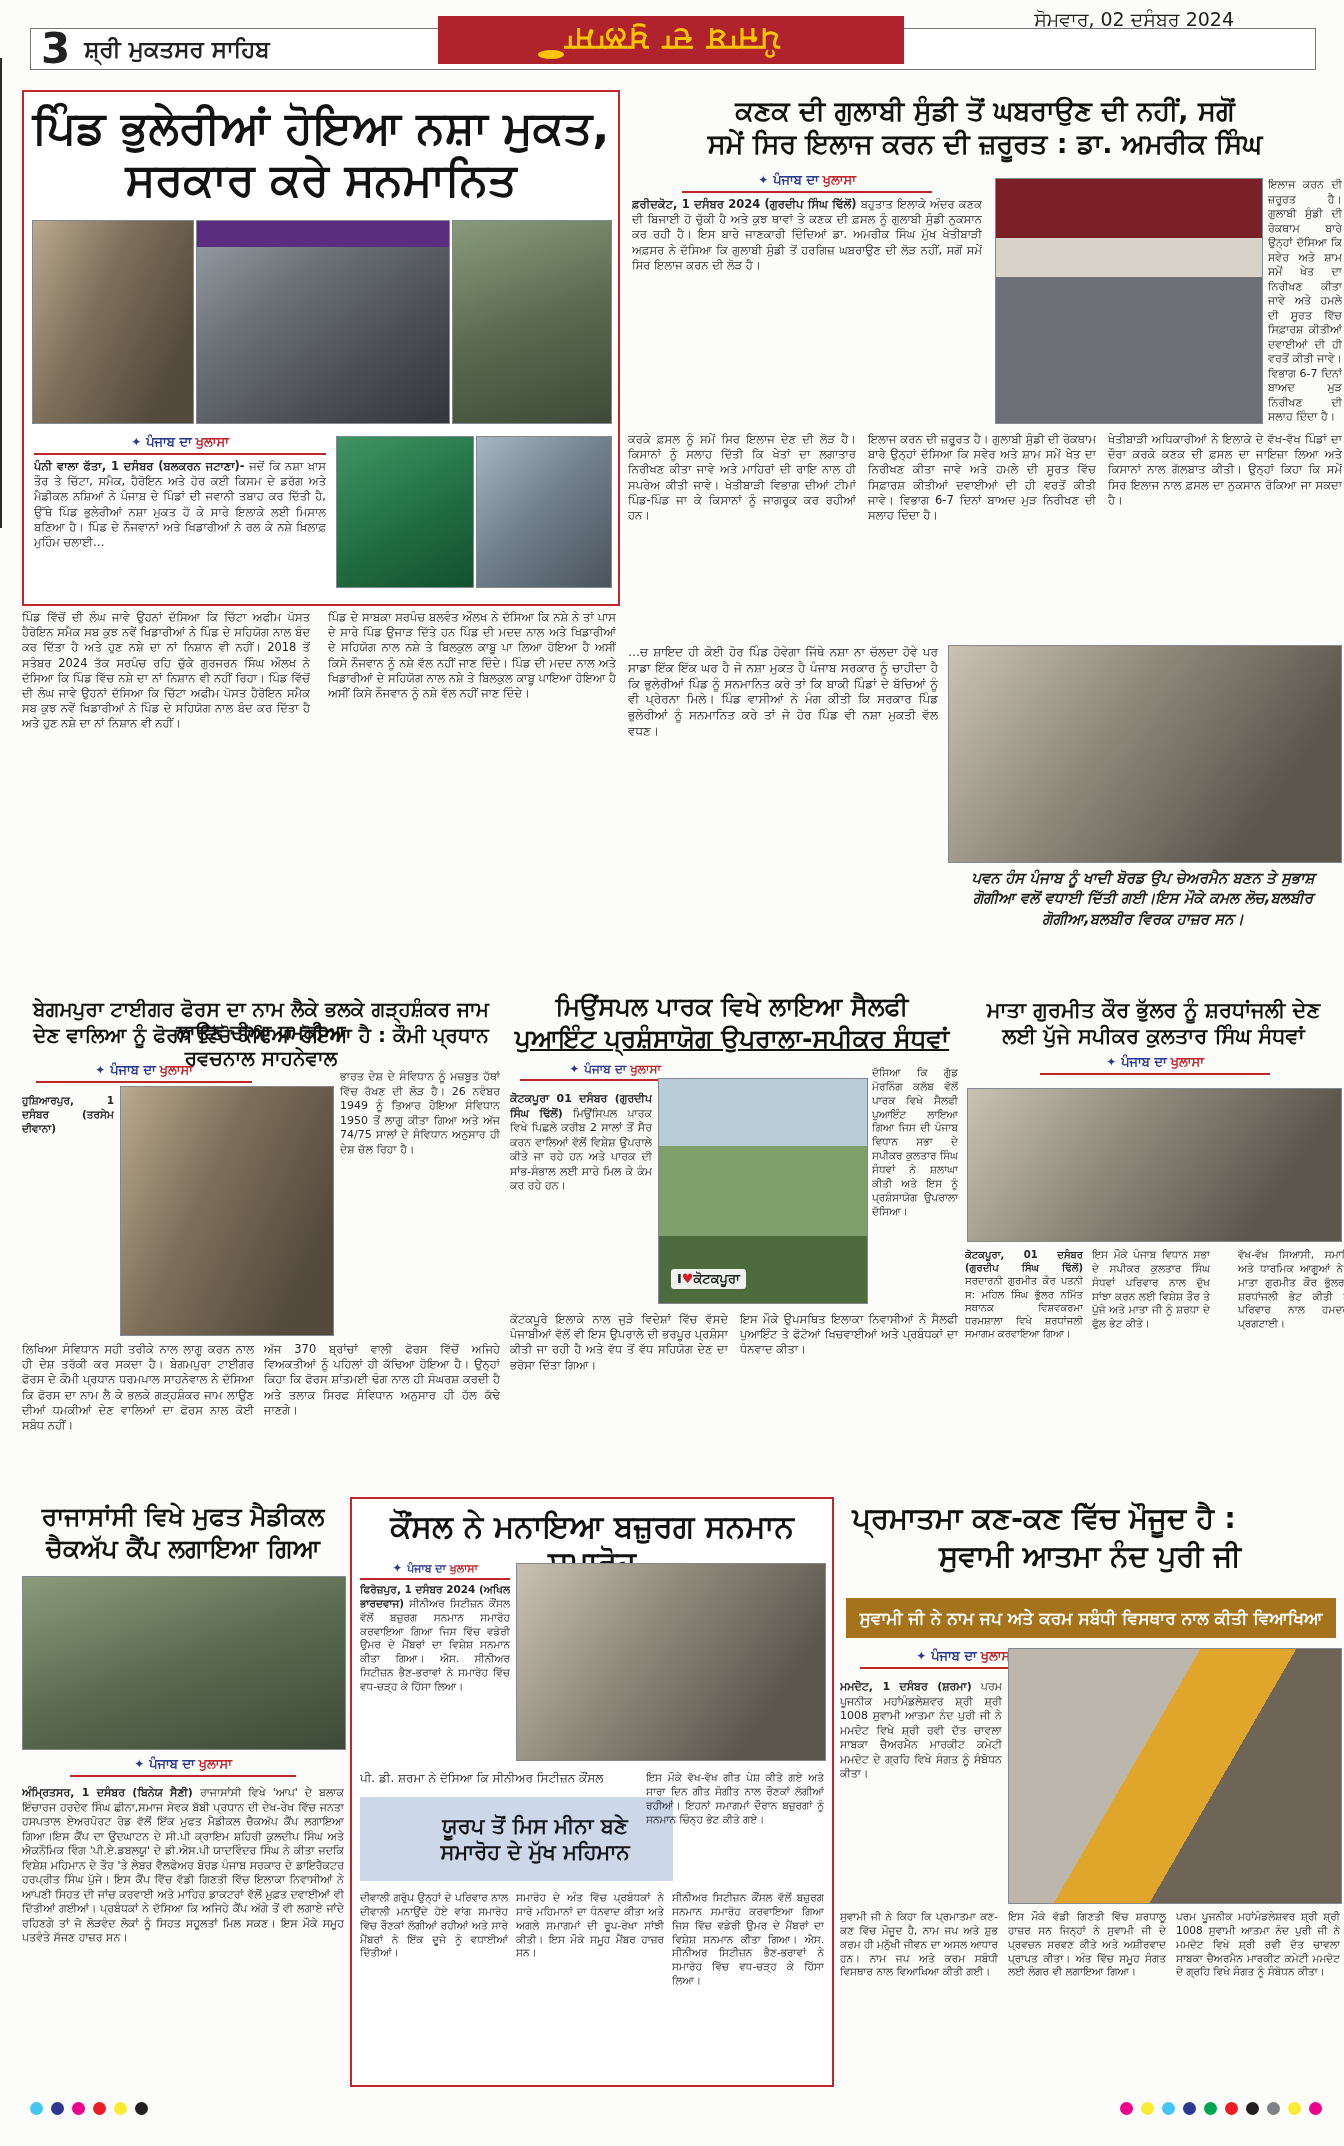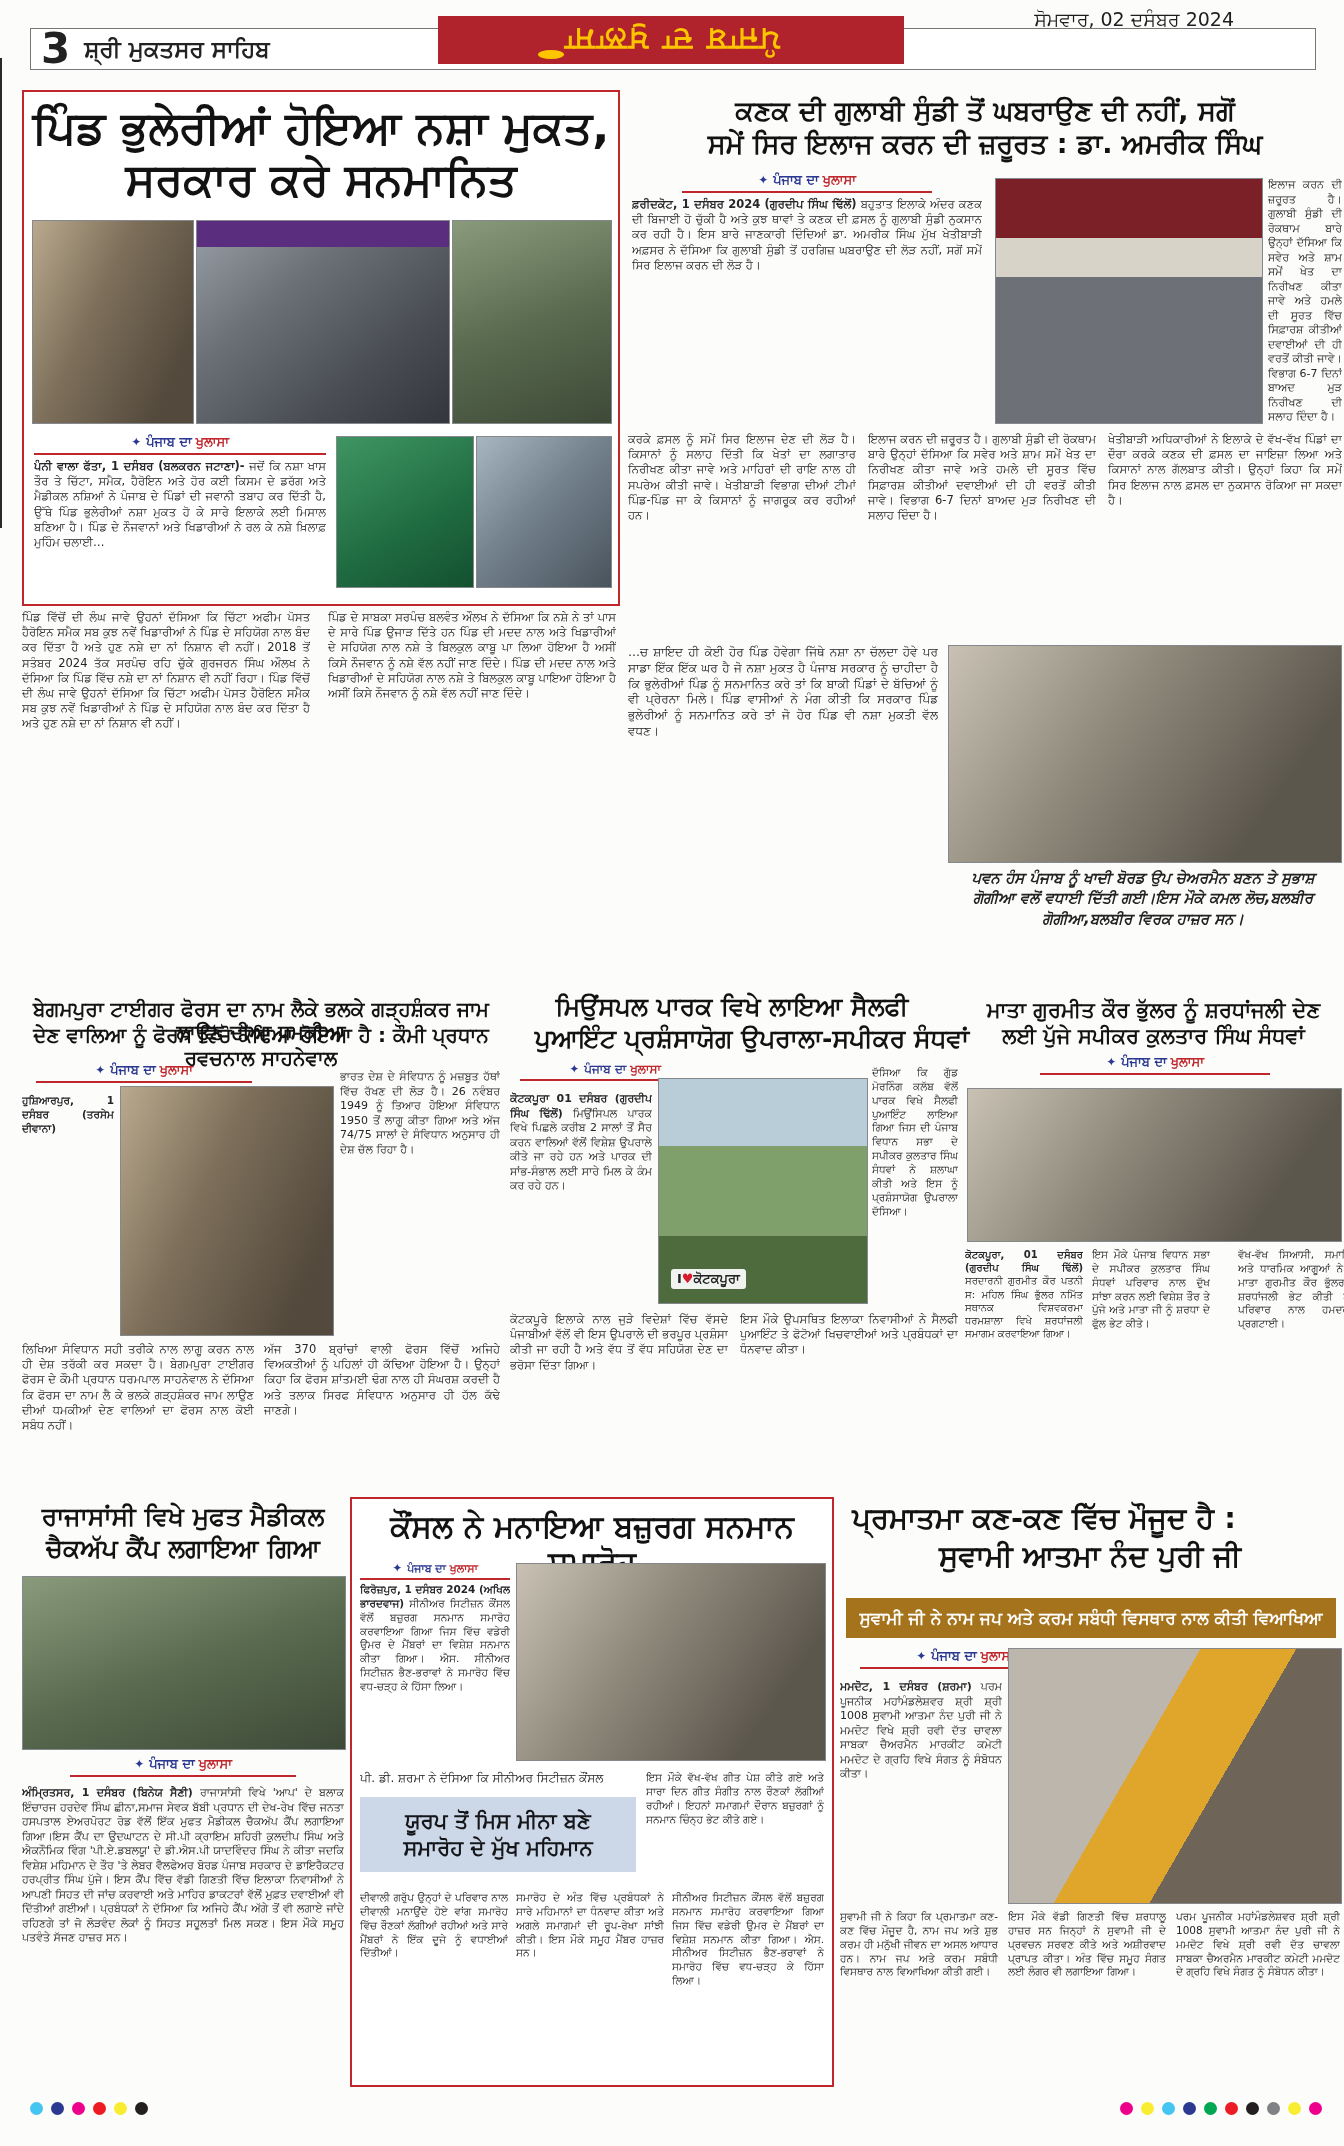--- a/index.html
+++ b/index.html
@@ -124,21 +124,21 @@
   </div>
   <div class="abs body-txt" style="left:22px;top:1094px;width:92px;height:240px;font-size:10.5px;">
     <b class="dateline">ਹੁਸ਼ਿਆਰਪੁਰ, 1 ਦਸੰਬਰ (ਤਰਸੇਮ ਦੀਵਾਨਾ)</b>
   </div>
   <div class="photo ph-b" style="left:120px;top:1086px;width:212px;height:248px;"></div>
   <div class="abs body-txt" style="left:340px;top:1070px;width:160px;height:264px;font-size:11px;">ਭਾਰਤ ਦੇਸ਼ ਦੇ ਸੰਵਿਧਾਨ ਨੂੰ ਮਜ਼ਬੂਤ ਹੱਥਾਂ ਵਿੱਚ ਰੱਖਣ ਦੀ ਲੋੜ ਹੈ। 26 ਨਵੰਬਰ 1949 ਨੂੰ ਤਿਆਰ ਹੋਇਆ ਸੰਵਿਧਾਨ 1950 ਤੋਂ ਲਾਗੂ ਕੀਤਾ ਗਿਆ ਅਤੇ ਅੱਜ 74/75 ਸਾਲਾਂ ਦੇ ਸੰਵਿਧਾਨ ਅਨੁਸਾਰ ਹੀ ਦੇਸ਼ ਚੱਲ ਰਿਹਾ ਹੈ।</div>
   <div class="abs body-txt" style="left:22px;top:1342px;width:232px;height:146px;">ਲਿਖਿਆ ਸੰਵਿਧਾਨ ਸਹੀ ਤਰੀਕੇ ਨਾਲ ਲਾਗੂ ਕਰਨ ਨਾਲ ਹੀ ਦੇਸ਼ ਤਰੱਕੀ ਕਰ ਸਕਦਾ ਹੈ। ਬੇਗਮਪੁਰਾ ਟਾਈਗਰ ਫੋਰਸ ਦੇ ਕੌਮੀ ਪ੍ਰਧਾਨ ਧਰਮਪਾਲ ਸਾਹਨੇਵਾਲ ਨੇ ਦੱਸਿਆ ਕਿ ਫੋਰਸ ਦਾ ਨਾਮ ਲੈ ਕੇ ਭਲਕੇ ਗੜ੍ਹਸ਼ੰਕਰ ਜਾਮ ਲਾਉਣ ਦੀਆਂ ਧਮਕੀਆਂ ਦੇਣ ਵਾਲਿਆਂ ਦਾ ਫੋਰਸ ਨਾਲ ਕੋਈ ਸਬੰਧ ਨਹੀਂ।</div>
   <div class="abs body-txt" style="left:264px;top:1342px;width:236px;height:146px;">ਅੱਜ 370 ਬ੍ਰਾਂਚਾਂ ਵਾਲੀ ਫੋਰਸ ਵਿੱਚੋਂ ਅਜਿਹੇ ਵਿਅਕਤੀਆਂ ਨੂੰ ਪਹਿਲਾਂ ਹੀ ਕੱਢਿਆ ਹੋਇਆ ਹੈ। ਉਨ੍ਹਾਂ ਕਿਹਾ ਕਿ ਫੋਰਸ ਸ਼ਾਂਤਮਈ ਢੰਗ ਨਾਲ ਹੀ ਸੰਘਰਸ਼ ਕਰਦੀ ਹੈ ਅਤੇ ਤਲਾਕ ਸਿਰਫ ਸੰਵਿਧਾਨ ਅਨੁਸਾਰ ਹੀ ਹੱਲ ਕੱਢੇ ਜਾਣਗੇ।</div>
 
   <div class="abs hl" style="left:506px;top:992px;width:452px;font-size:25px;">ਮਿਉਂਸਪਲ ਪਾਰਕ ਵਿਖੇ ਲਾਇਆ ਸੈਲਫੀ</div>
-  <div class="abs hl" style="left:526px;top:1024px;width:452px;font-size:25px;">ਪੁਆਇੰਟ ਪ੍ਰਸ਼ੰਸਾਯੋਗ ਉਪਰਾਲਾ-ਸਪੀਕਰ ਸੰਧਵਾਂ</div>
+  <div class="abs hl" style="left:506px;top:1024px;width:452px;font-size:25px;text-decoration:underline;">ਪੁਆਇੰਟ ਪ੍ਰਸ਼ੰਸਾਯੋਗ ਉਪਰਾਲਾ-ਸਪੀਕਰ ਸੰਧਵਾਂ</div>
   <div class="abs" style="left:520px;top:1062px;width:190px;">
     <div class="badge" style="font-size:12px;">
       <span class="ic">✦</span><span class="b1">ਪੰਜਾਬ ਦਾ</span><span class="b2">ਖੁਲਾਸਾ</span>
     </div>
   </div>
   <div class="abs body-txt" style="left:510px;top:1092px;width:142px;height:214px;font-size:11px;">
     <b class="dateline">ਕੋਟਕਪੂਰਾ 01 ਦਸੰਬਰ (ਗੁਰਦੀਪ ਸਿੰਘ ਢਿੱਲੋਂ)</b>
     <span>ਮਿਉਂਸਿਪਲ ਪਾਰਕ ਵਿਖੇ ਪਿਛਲੇ ਕਰੀਬ 2 ਸਾਲਾਂ ਤੋਂ ਸੈਰ ਕਰਨ ਵਾਲਿਆਂ ਵੱਲੋਂ ਵਿਸ਼ੇਸ਼ ਉਪਰਾਲੇ ਕੀਤੇ ਜਾ ਰਹੇ ਹਨ ਅਤੇ ਪਾਰਕ ਦੀ ਸਾਂਭ-ਸੰਭਾਲ ਲਈ ਸਾਰੇ ਮਿਲ ਕੇ ਕੰਮ ਕਰ ਰਹੇ ਹਨ।</span>
   </div>
   <div class="photo ph-park" style="left:658px;top:1078px;width:208px;height:224px;">
@@ -184,21 +184,21 @@
       <div class="badge" style="font-size:11px;">
         <span class="ic">✦</span><span class="b1">ਪੰਜਾਬ ਦਾ</span><span class="b2">ਖੁਲਾਸਾ</span>
       </div>
       <div class="body-txt" style="margin-top:3px;height:200px;font-size:10.5px;">
         <b class="dateline">ਫਿਰੋਜ਼ਪੁਰ, 1 ਦਸੰਬਰ 2024 (ਅਖਿਲ ਭਾਰਦਵਾਜ)</b>
         <span>ਸੀਨੀਅਰ ਸਿਟੀਜ਼ਨ ਕੌਂਸਲ ਵੱਲੋਂ ਬਜ਼ੁਰਗ ਸਨਮਾਨ ਸਮਾਰੋਹ ਕਰਵਾਇਆ ਗਿਆ ਜਿਸ ਵਿੱਚ ਵਡੇਰੀ ਉਮਰ ਦੇ ਮੈਂਬਰਾਂ ਦਾ ਵਿਸ਼ੇਸ਼ ਸਨਮਾਨ ਕੀਤਾ ਗਿਆ। ਐਸ. ਸੀਨੀਅਰ ਸਿਟੀਜ਼ਨ ਭੈਣ-ਭਰਾਵਾਂ ਨੇ ਸਮਾਰੋਹ ਵਿੱਚ ਵਧ-ਚੜ੍ਹ ਕੇ ਹਿੱਸਾ ਲਿਆ।</span>
       </div>
     </div>
     <div class="photo ph-hall" style="left:164px;top:64px;width:308px;height:196px;"></div>
     <div class="body-txt abs" style="left:8px;top:272px;width:300px;font-size:12px;white-space:nowrap;overflow:hidden;">ਪੀ. ਡੀ. ਸ਼ਰਮਾ ਨੇ ਦੱਸਿਆ ਕਿ ਸੀਨੀਅਰ ਸਿਟੀਜ਼ਨ ਕੌਂਸਲ</div>
-    <div class="subhead-blue abs" style="left:8px;top:298px;width:276px;height:75px;">
+    <div class="subhead-blue abs" style="left:8px;top:298px;width:276px;height:84px;padding-left:37px;">
       <div>ਯੂਰਪ ਤੋਂ ਮਿਸ ਮੀਨਾ ਬਣੇ</div>
       <div>ਸਮਾਰੋਹ ਦੇ ਮੁੱਖ ਮਹਿਮਾਨ</div>
     </div>
     <div class="abs body-txt" style="left:294px;top:272px;width:178px;height:110px;font-size:10.5px;">ਇਸ ਮੌਕੇ ਵੱਖ-ਵੱਖ ਗੀਤ ਪੇਸ਼ ਕੀਤੇ ਗਏ ਅਤੇ ਸਾਰਾ ਦਿਨ ਗੀਤ ਸੰਗੀਤ ਨਾਲ ਰੌਣਕਾਂ ਲੱਗੀਆਂ ਰਹੀਆਂ। ਇਹਨਾਂ ਸਮਾਗਮਾਂ ਦੌਰਾਨ ਬਜ਼ੁਰਗਾਂ ਨੂੰ ਸਨਮਾਨ ਚਿੰਨ੍ਹ ਭੇਟ ਕੀਤੇ ਗਏ।</div>
     <div class="abs body-txt" style="left:8px;top:392px;width:148px;height:184px;font-size:10.5px;">ਦੀਵਾਲੀ ਗਰੁੱਪ ਉਨ੍ਹਾਂ ਦੇ ਪਰਿਵਾਰ ਨਾਲ ਦੀਵਾਲੀ ਮਨਾਉਂਦੇ ਹੋਏ ਵਾਂਗ ਸਮਾਰੋਹ ਵਿੱਚ ਰੌਣਕਾਂ ਲੱਗੀਆਂ ਰਹੀਆਂ ਅਤੇ ਸਾਰੇ ਮੈਂਬਰਾਂ ਨੇ ਇੱਕ ਦੂਜੇ ਨੂੰ ਵਧਾਈਆਂ ਦਿੱਤੀਆਂ।</div>
     <div class="abs body-txt" style="left:164px;top:392px;width:148px;height:184px;font-size:10.5px;">ਸਮਾਰੋਹ ਦੇ ਅੰਤ ਵਿੱਚ ਪ੍ਰਬੰਧਕਾਂ ਨੇ ਸਾਰੇ ਮਹਿਮਾਨਾਂ ਦਾ ਧੰਨਵਾਦ ਕੀਤਾ ਅਤੇ ਅਗਲੇ ਸਮਾਗਮਾਂ ਦੀ ਰੂਪ-ਰੇਖਾ ਸਾਂਝੀ ਕੀਤੀ। ਇਸ ਮੌਕੇ ਸਮੂਹ ਮੈਂਬਰ ਹਾਜ਼ਰ ਸਨ।</div>
     <div class="abs body-txt" style="left:320px;top:392px;width:152px;height:184px;font-size:10.5px;">ਸੀਨੀਅਰ ਸਿਟੀਜ਼ਨ ਕੌਂਸਲ ਵੱਲੋਂ ਬਜ਼ੁਰਗ ਸਨਮਾਨ ਸਮਾਰੋਹ ਕਰਵਾਇਆ ਗਿਆ ਜਿਸ ਵਿੱਚ ਵਡੇਰੀ ਉਮਰ ਦੇ ਮੈਂਬਰਾਂ ਦਾ ਵਿਸ਼ੇਸ਼ ਸਨਮਾਨ ਕੀਤਾ ਗਿਆ। ਐਸ. ਸੀਨੀਅਰ ਸਿਟੀਜ਼ਨ ਭੈਣ-ਭਰਾਵਾਂ ਨੇ ਸਮਾਰੋਹ ਵਿੱਚ ਵਧ-ਚੜ੍ਹ ਕੇ ਹਿੱਸਾ ਲਿਆ।</div>
   </div>
 
   <div class="abs hl" style="left:792px;top:1502px;width:504px;font-size:29px;">ਪ੍ਰਮਾਤਮਾ ਕਣ-ਕਣ ਵਿੱਚ ਮੌਜੂਦ ਹੈ :</div>

